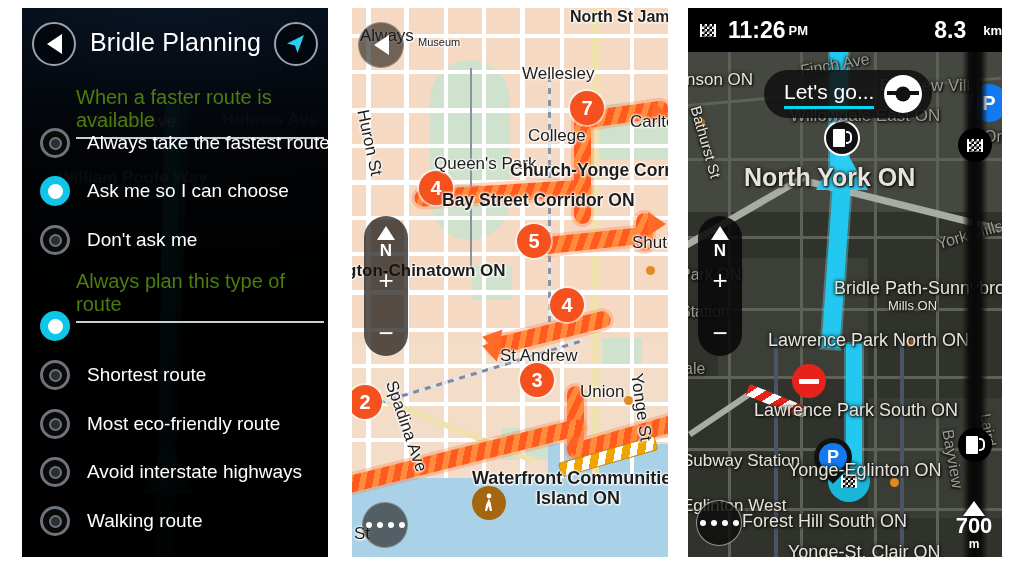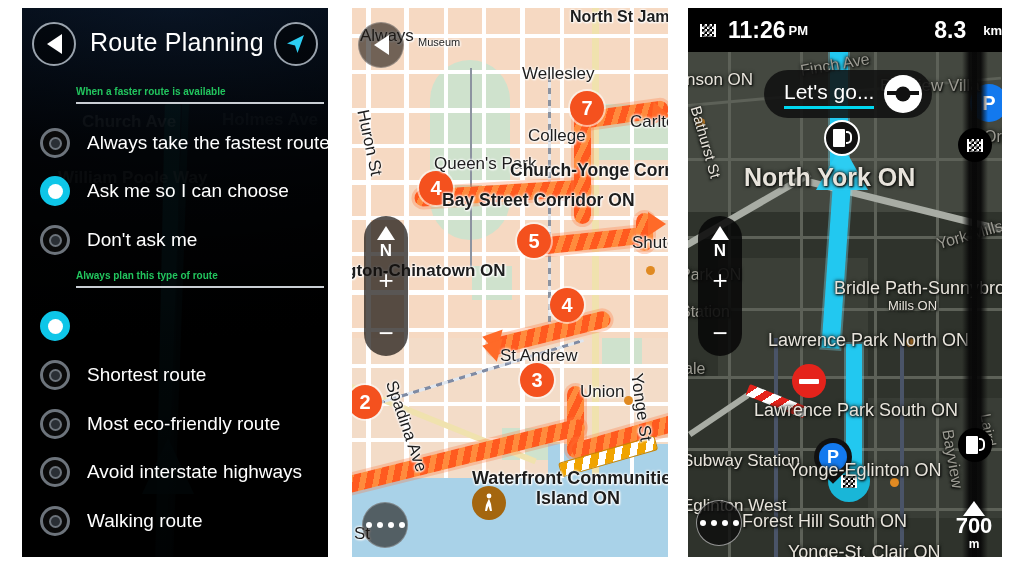--- a/index.html
+++ b/index.html
@@ -82,21 +82,21 @@
     border-bottom: 10px solid transparent;
     border-right: 15px solid #ffffff;
   }
   .page-title {
     position: absolute; left: 68px; top: 8px;
     color: #fff; font-size: 25px; font-weight: 400; letter-spacing: .2px;
   }
 
   .section-head {
     position: absolute; left: 54px; width: 248px;
-    color: #22c55e; font-size: 10px; font-weight: 700;
+    color: #4d7c0f; font-size: 20px; font-weight: 400;
     padding-bottom: 5px;
     border-bottom: 2px solid #c9ced4;
   }
   #section-faster { top: 78px; }
   #section-type   { top: 262px; }
 
   .opt {
     position: absolute; left: 18px; width: 290px; height: 46px;
     display: flex; align-items: center; gap: 17px;
   }
@@ -335,21 +335,21 @@
     </div>
 
     <div class="settings-scrim"></div>
 
     <div class="settings-content">
 
       <div class="sheader">
         <div class="circ-btn" id="back-button">
           <span class="tri-left"></span>
         </div>
-        <div class="page-title">Route Planning</div>
+        <div class="page-title">Bridle Planning</div>
         <div class="circ-btn" id="compass-button">
           <svg width="26" height="26" viewBox="0 0 26 26">
             <polygon points="21,4 4,12.5 12,14.5 14.5,22" fill="#2ccdf2"></polygon>
           </svg>
         </div>
       </div>
 
       <div class="section-head" id="section-faster">When a faster route is available</div>
 
       <div class="opt" style="top:112px;">
@@ -567,20 +567,21 @@
 
       <div class="poi-circle" style="left:282px; top:76px; width:38px; height:38px; background:#1379ee; font-size:20px;">P</div>
 
       <div class="orange-dot" style="left:8px;   top:110px;"></div>
       <div class="orange-dot" style="left:218px; top:330px;"></div>
       <div class="orange-dot" style="left:202px; top:470px;"></div>
 
       <div class="m3-label" style="left:-2px;  top:62px;  font-size:17px;">nson ON</div>
       <div class="m3-label dim" style="left:112px; top:48px; font-size:16px; transform:rotate(-10deg);">Finch Ave</div>
       <div class="m3-label m3-vert" style="left:16px; top:96px; font-size:15px; transform:rotate(74deg);">Bathurst St</div>
+      <div class="m3-label dim" style="left:102px; top:98px; font-size:17px;">Willowdale East ON</div>
       <div class="m3-label dim" style="left:192px; top:68px; font-size:17px;">Bayview Villa</div>
       <div class="m3-label" style="left:56px;  top:155px; font-size:25px; font-weight:700;">North York ON</div>
       <div class="m3-label dim" style="left:296px; top:120px; font-size:16px;">Ori</div>
       <div class="m3-label dim" style="left:248px; top:218px; font-size:16px; transform:rotate(-16deg);">York Mills</div>
       <div class="m3-label dim" style="left:-8px;  top:258px; font-size:16px;">Park ON</div>
       <div class="m3-label dim" style="left:-8px;  top:295px; font-size:16px;">Station</div>
       <div class="m3-label" style="left:146px; top:270px; font-size:18px;">Bridle Path-Sunnybrook-Y</div>
       <div class="m3-label" style="left:200px; top:290px; font-size:13px;">Mills ON</div>
       <div class="m3-label" style="left:80px;  top:322px; font-size:18px;">Lawrence Park North ON</div>
       <div class="m3-label dim" style="left:-4px;  top:352px; font-size:16px;">ale</div>

